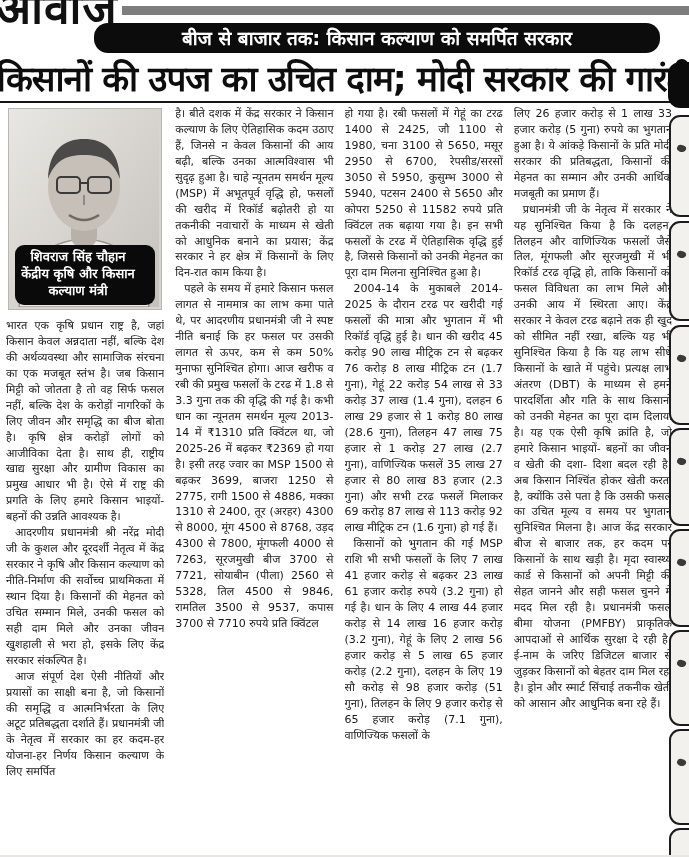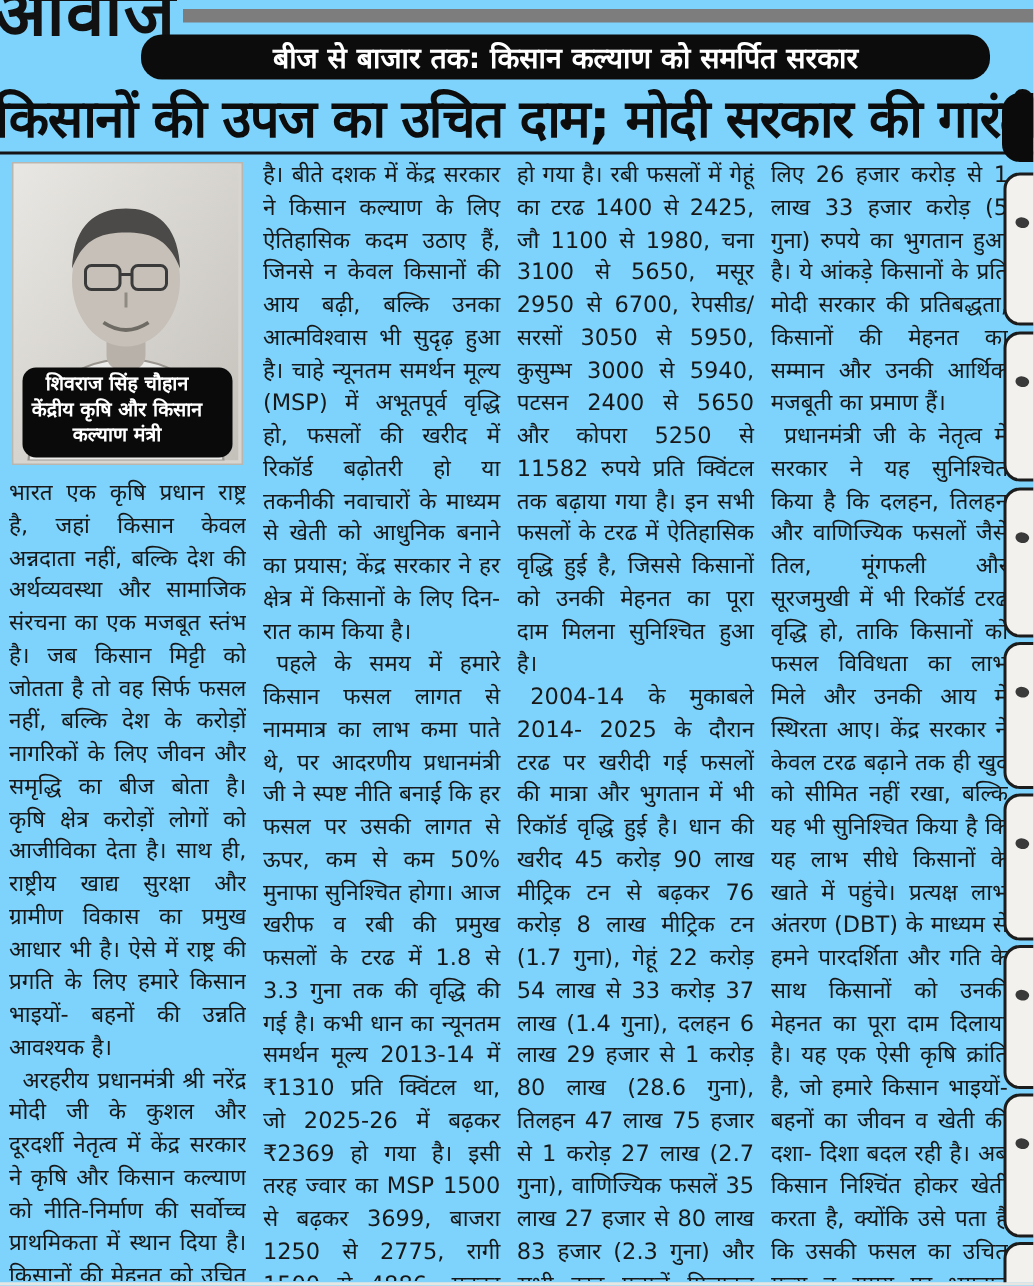--- a/index.html
+++ b/index.html
@@ -3,21 +3,21 @@
 <meta charset="utf-8">
 <style>
   html,body{margin:0;padding:0;}
   body{
     font-family:"DejaVu Sans","Liberation Sans",sans-serif;
     background:#e8e6e2;
   }
   .page{
     position:relative;
     width:689px;height:855px;
-    background:#7dd3fc;
+    background:#ffffff;
     overflow:hidden;
     color:#151515;
   }
   
   .masthead-clip{
     position:absolute;left:0;top:0;width:130px;height:24px;overflow:hidden;
   }
   .masthead-title{
     position:absolute;left:-4px;top:-24px;
     font-size:46px;font-weight:800;color:#111;letter-spacing:1px;
@@ -46,21 +46,21 @@
   }
   
   .body-grid{
     position:absolute;left:6px;top:106px;width:666px;height:748px;
     display:grid;grid-template-columns:repeat(4,1fr);column-gap:11px;
     overflow:hidden;
   }
   .col{overflow:hidden;}
   .col p{
     margin:0;
-    font-size:15px;line-height:1.45;
+    font-size:11px;line-height:1.45;
     text-align:justify;
     color:#181818;
   }
   .col p + p{text-indent:9px;}
   
   .photo-wrap{
     position:relative;width:152px;height:200px;margin:2px 0 8px 2px;
     background:#d8d5d0;border:1px solid #b9b6b0;
   }
   .photo-wrap svg{display:block;}
@@ -129,21 +129,21 @@
           <path d="M75,86 L75,96" stroke="#8f8a82" stroke-width="2" fill="none"></path>
           <path d="M60,106 Q75,116 90,106" stroke="#6e6a64" stroke-width="2.5" fill="none"></path>
         </svg>
         <div class="photo-caption">
           <div>शिवराज सिंह चौहान</div>
           <div>केंद्रीय कृषि और किसान</div>
           <div>कल्याण मंत्री</div>
         </div>
       </div>
       <p>भारत एक कृषि प्रधान राष्ट्र है, जहां किसान केवल अन्नदाता नहीं, बल्कि देश की अर्थव्यवस्था और सामाजिक संरचना का एक मजबूत स्तंभ है। जब किसान मिट्टी को जोतता है तो वह सिर्फ फसल नहीं, बल्कि देश के करोड़ों नागरिकों के लिए जीवन और समृद्धि का बीज बोता है। कृषि क्षेत्र करोड़ों लोगों को आजीविका देता है। साथ ही, राष्ट्रीय खाद्य सुरक्षा और ग्रामीण विकास का प्रमुख आधार भी है। ऐसे में राष्ट्र की प्रगति के लिए हमारे किसान भाइयों- बहनों की उन्नति आवश्यक है।</p>
-      <p>अरहरीय प्रधानमंत्री श्री नरेंद्र मोदी जी के कुशल और दूरदर्शी नेतृत्व में केंद्र सरकार ने कृषि और किसान कल्याण को नीति-निर्माण की सर्वोच्च प्राथमिकता में स्थान दिया है। किसानों की मेहनत को उचित सम्मान मिले, उनकी फसल को सही दाम मिले और उनका जीवन खुशहाली से भरा हो, इसके लिए केंद्र सरकार संकल्पित है।</p>
+      <p>आदरणीय प्रधानमंत्री श्री नरेंद्र मोदी जी के कुशल और दूरदर्शी नेतृत्व में केंद्र सरकार ने कृषि और किसान कल्याण को नीति-निर्माण की सर्वोच्च प्राथमिकता में स्थान दिया है। किसानों की मेहनत को उचित सम्मान मिले, उनकी फसल को सही दाम मिले और उनका जीवन खुशहाली से भरा हो, इसके लिए केंद्र सरकार संकल्पित है।</p>
       <p>आज संपूर्ण देश ऐसी नीतियों और प्रयासों का साक्षी बना है, जो किसानों की समृद्धि व आत्मनिर्भरता के लिए अटूट प्रतिबद्धता दर्शाते हैं। प्रधानमंत्री जी के नेतृत्व में सरकार का हर कदम-हर योजना-हर निर्णय किसान कल्याण के लिए समर्पित</p>
     </div>
 
     <div class="col">
       <p>है। बीते दशक में केंद्र सरकार ने किसान कल्याण के लिए ऐतिहासिक कदम उठाए हैं, जिनसे न केवल किसानों की आय बढ़ी, बल्कि उनका आत्मविश्वास भी सुदृढ़ हुआ है। चाहे न्यूनतम समर्थन मूल्य (MSP) में अभूतपूर्व वृद्धि हो, फसलों की खरीद में रिकॉर्ड बढ़ोतरी हो या तकनीकी नवाचारों के माध्यम से खेती को आधुनिक बनाने का प्रयास; केंद्र सरकार ने हर क्षेत्र में किसानों के लिए दिन-रात काम किया है।</p>
       <p>पहले के समय में हमारे किसान फसल लागत से नाममात्र का लाभ कमा पाते थे, पर आदरणीय प्रधानमंत्री जी ने स्पष्ट नीति बनाई कि हर फसल पर उसकी लागत से ऊपर, कम से कम 50% मुनाफा सुनिश्चित होगा। आज खरीफ व रबी की प्रमुख फसलों के टरढ में 1.8 से 3.3 गुना तक की वृद्धि की गई है। कभी धान का न्यूनतम समर्थन मूल्य 2013-14 में ₹1310 प्रति क्विंटल था, जो 2025-26 में बढ़कर ₹2369 हो गया है। इसी तरह ज्वार का MSP 1500 से बढ़कर 3699, बाजरा 1250 से 2775, रागी 1500 से 4886, मक्का 1310 से 2400, तूर (अरहर) 4300 से 8000, मूंग 4500 से 8768, उड़द 4300 से 7800, मूंगफली 4000 से 7263, सूरजमुखी बीज 3700 से 7721, सोयाबीन (पीला) 2560 से 5328, तिल 4500 से 9846, रामतिल 3500 से 9537, कपास 3700 से 7710 रुपये प्रति क्विंटल</p>
     </div>
 
     <div class="col">
       <p>हो गया है। रबी फसलों में गेहूं का टरढ 1400 से 2425, जौ 1100 से 1980, चना 3100 से 5650, मसूर 2950 से 6700, रेपसीड/सरसों 3050 से 5950, कुसुम्भ 3000 से 5940, पटसन 2400 से 5650 और कोपरा 5250 से 11582 रुपये प्रति क्विंटल तक बढ़ाया गया है। इन सभी फसलों के टरढ में ऐतिहासिक वृद्धि हुई है, जिससे किसानों को उनकी मेहनत का पूरा दाम मिलना सुनिश्चित हुआ है।</p>

